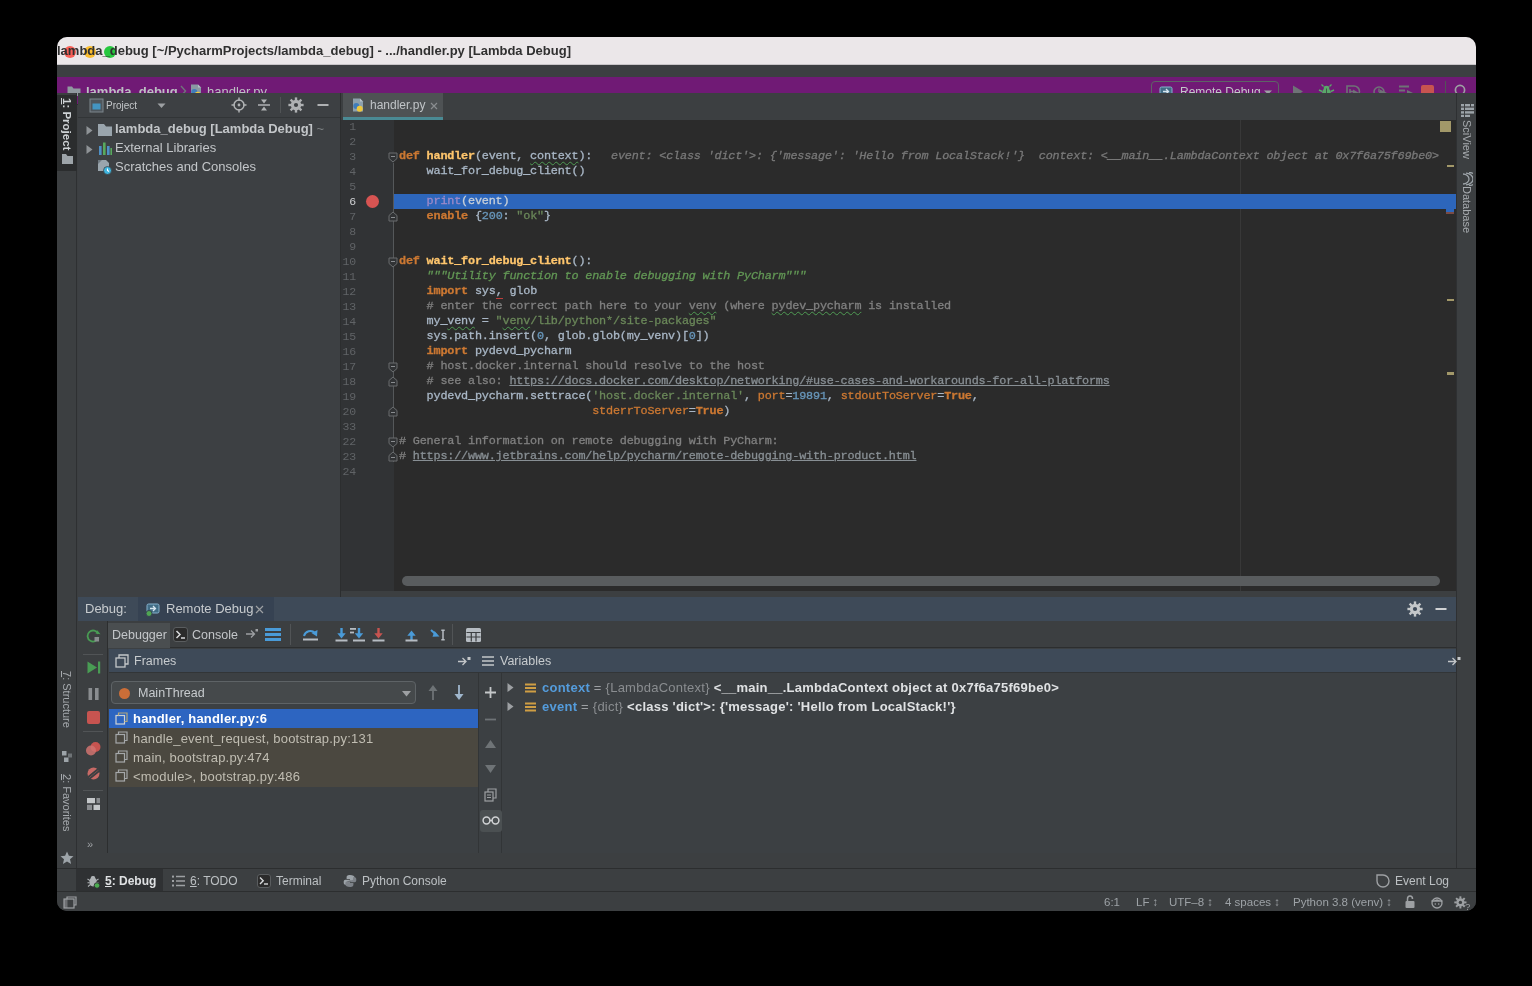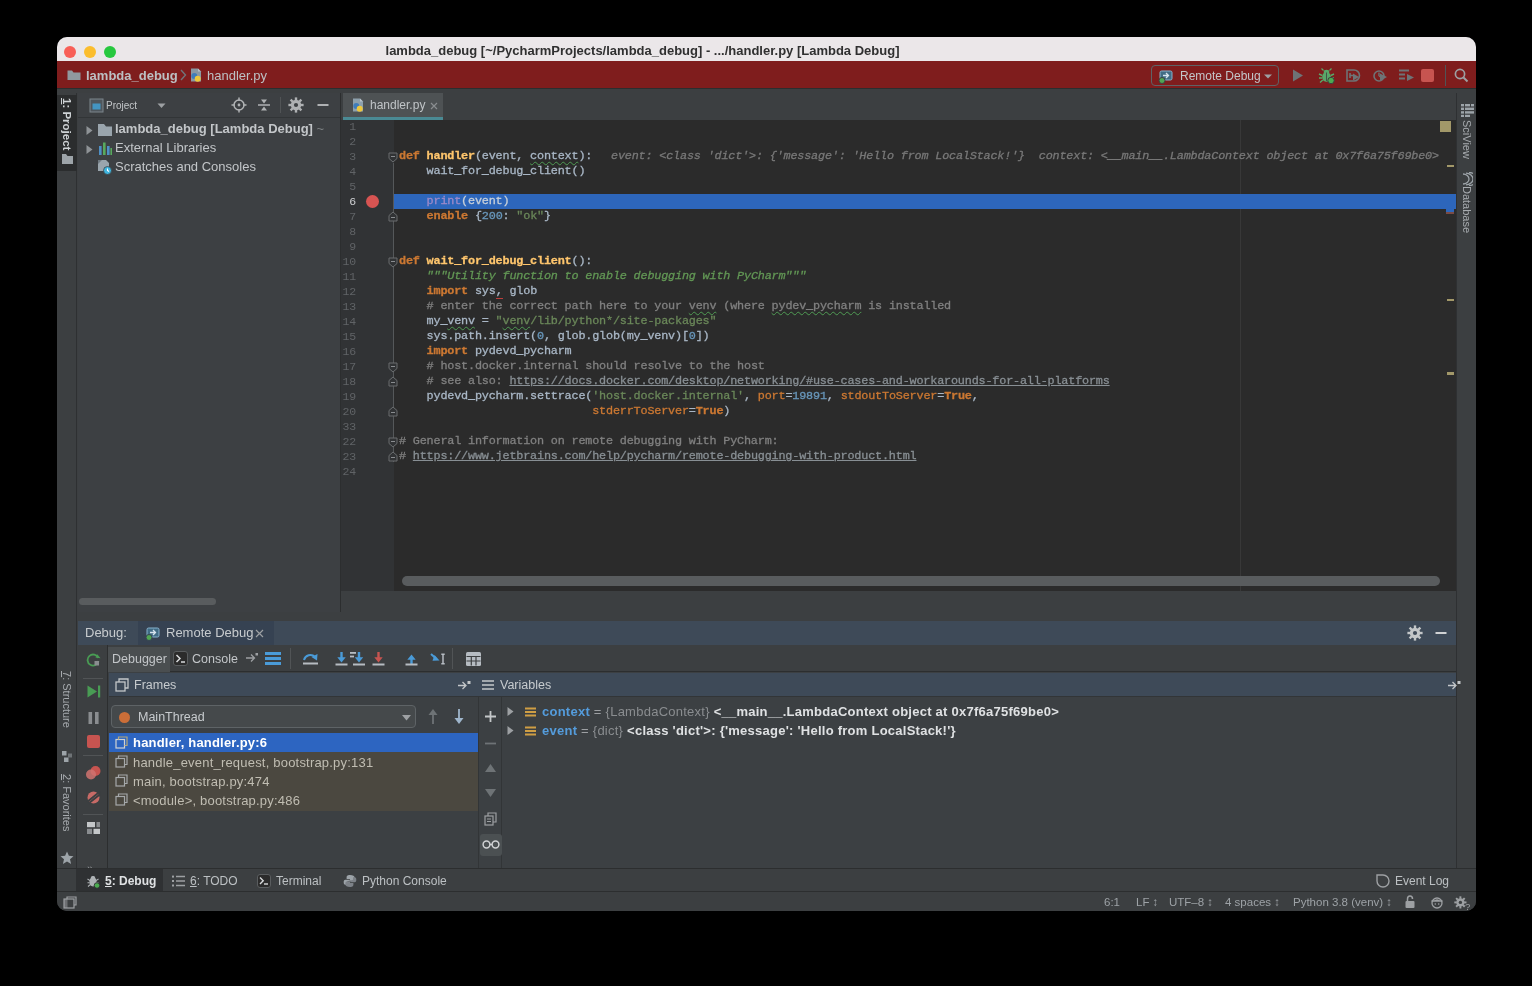--- a/index.html
+++ b/index.html
@@ -23,24 +23,24 @@
 svg { display:block; }
 </style>
 </head>
 <body>
 <div id="win">
 
 <div class="abs" style="left:0;top:0;width:1419px;height:28px;background:#ebe7e9;border-bottom:1px solid #c8c5c8;">
   <div class="abs" style="left:7px;top:8.5px;width:12px;height:12px;border-radius:50%;background:#f85f57;"></div>
   <div class="abs" style="left:27px;top:8.5px;width:12px;height:12px;border-radius:50%;background:#fbbd2d;"></div>
   <div class="abs" style="left:47px;top:8.5px;width:12px;height:12px;border-radius:50%;background:#27c83f;"></div>
-  <div class="abs" style="left:0;top:0;width:1171px;height:28px;line-height:28px;text-align:center;font-size:13px;font-weight:bold;color:#303030;">lambda_debug [~/PycharmProjects/lambda_debug] - .../handler.py [Lambda Debug]</div>
-</div>
-
-<div id="navbar" class="abs" style="left:0;top:24px;width:1419px;height:28px;background:#7f1d1d;border-bottom:1px solid #2c2e2f;">
+  <div class="abs" style="left:0;top:0;width:1171px;height:28px;line-height:28px;text-align:left;font-size:13px;font-weight:bold;color:#303030;">lambda_debug [~/PycharmProjects/lambda_debug] - .../handler.py [Lambda Debug]</div>
+</div>
+
+<div id="navbar" class="abs" style="left:0;top:40px;width:1419px;height:28px;background:#701a75;border-bottom:1px solid #2c2e2f;">
   <svg class="abs" style="left:9px;top:6px;" width="16" height="16" viewBox="0 0 16 16">
         <path d="M1.5 3.5 h4.5 l1.5 2 h7 v7.5 h-13 z" fill="#90999f"></path>
       </svg>
   <div class="abs" style="left:29px;top:6px;height:17px;line-height:17px;font-size:13px;font-weight:bold;color:#bcc0c3;">lambda_debug</div>
   <svg class="abs" style="left:122px;top:8px;" width="8" height="12" viewBox="0 0 8 12">
         <path d="M2 1 L6.5 6 L2 11" stroke="#70757a" stroke-width="1.4" fill="none"></path>
       </svg>
   <svg class="abs" style="left:131px;top:6px;" width="16" height="16" viewBox="0 0 16 16">
         <path d="M3 1.5 h7 l3 3 v10 h-10 z" fill="#8a98a3"></path>
         <path d="M10 1.5 l3 3 h-3 z" fill="#b6c0c9"></path>
@@ -309,21 +309,21 @@
           <path d="M2 2 a6 5 0 0 1 0 10"></path>
           <path d="M5 1.2 a7 5.8 0 0 1 0 11.6"></path>
           <path d="M8 0.5 a8 6.5 0 0 1 0 13"></path>
         </g>
       </svg>
   <div class="abs" style="left:3px;top:93px;width:14px;height:54px;">
     <div style="transform:rotate(90deg);transform-origin:0 0;position:absolute;left:14px;top:0;width:54px;height:14px;line-height:14px;font-size:11px;color:#a7abaf;white-space:nowrap;">Database</div>
   </div>
 </div>
 
-<div class="abs" style="left:21px;top:584px;width:1378px;height:256px;background:#3c4043;">
+<div class="abs" style="left:21px;top:560px;width:1378px;height:256px;background:#3c4043;">
   <div class="abs" style="left:0;top:0;width:1378px;height:1px;background:#2c2e2f;"></div>
 
   <div class="abs" style="left:0;top:0;width:1378px;height:24px;background:#3e4a58;">
     <div class="abs" style="left:7px;top:3px;height:18px;line-height:18px;font-size:13px;color:#c7cbce;">Debug:</div>
     <div class="abs" style="left:60px;top:0;width:136px;height:24px;background:#364252;"></div>
     <svg class="abs" style="left:67px;top:4px;" width="16" height="16" viewBox="0 0 16 16">
           <rect x="2" y="3" width="12" height="9" rx="1.5" fill="#416c85" stroke="#87b2cd" stroke-width="1"></rect>
           <path d="M5 7.5 h5 M8 5 l2.5 2.5 L8 10" stroke="#d6e4ee" stroke-width="1.3" fill="none"></path>
           <circle cx="4" cy="12.5" r="3" fill="#50a653" stroke="#364252" stroke-width="1"></circle>
         </svg>

